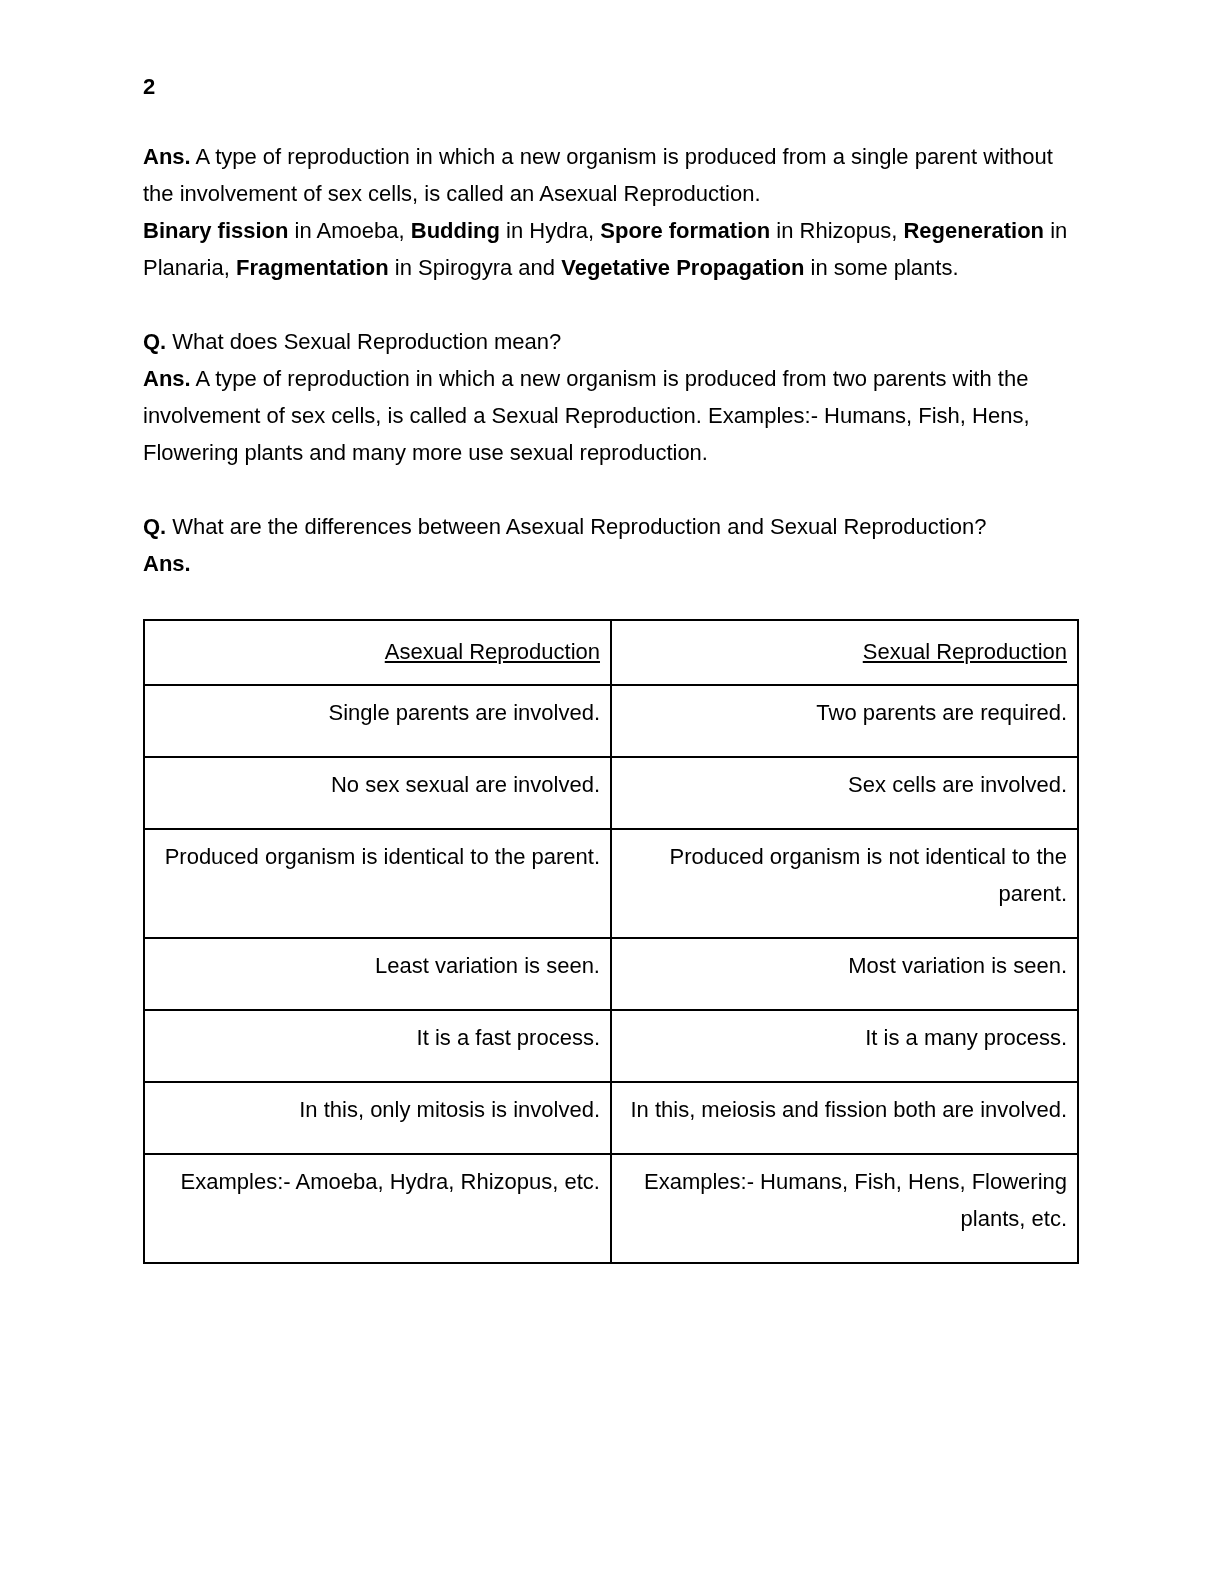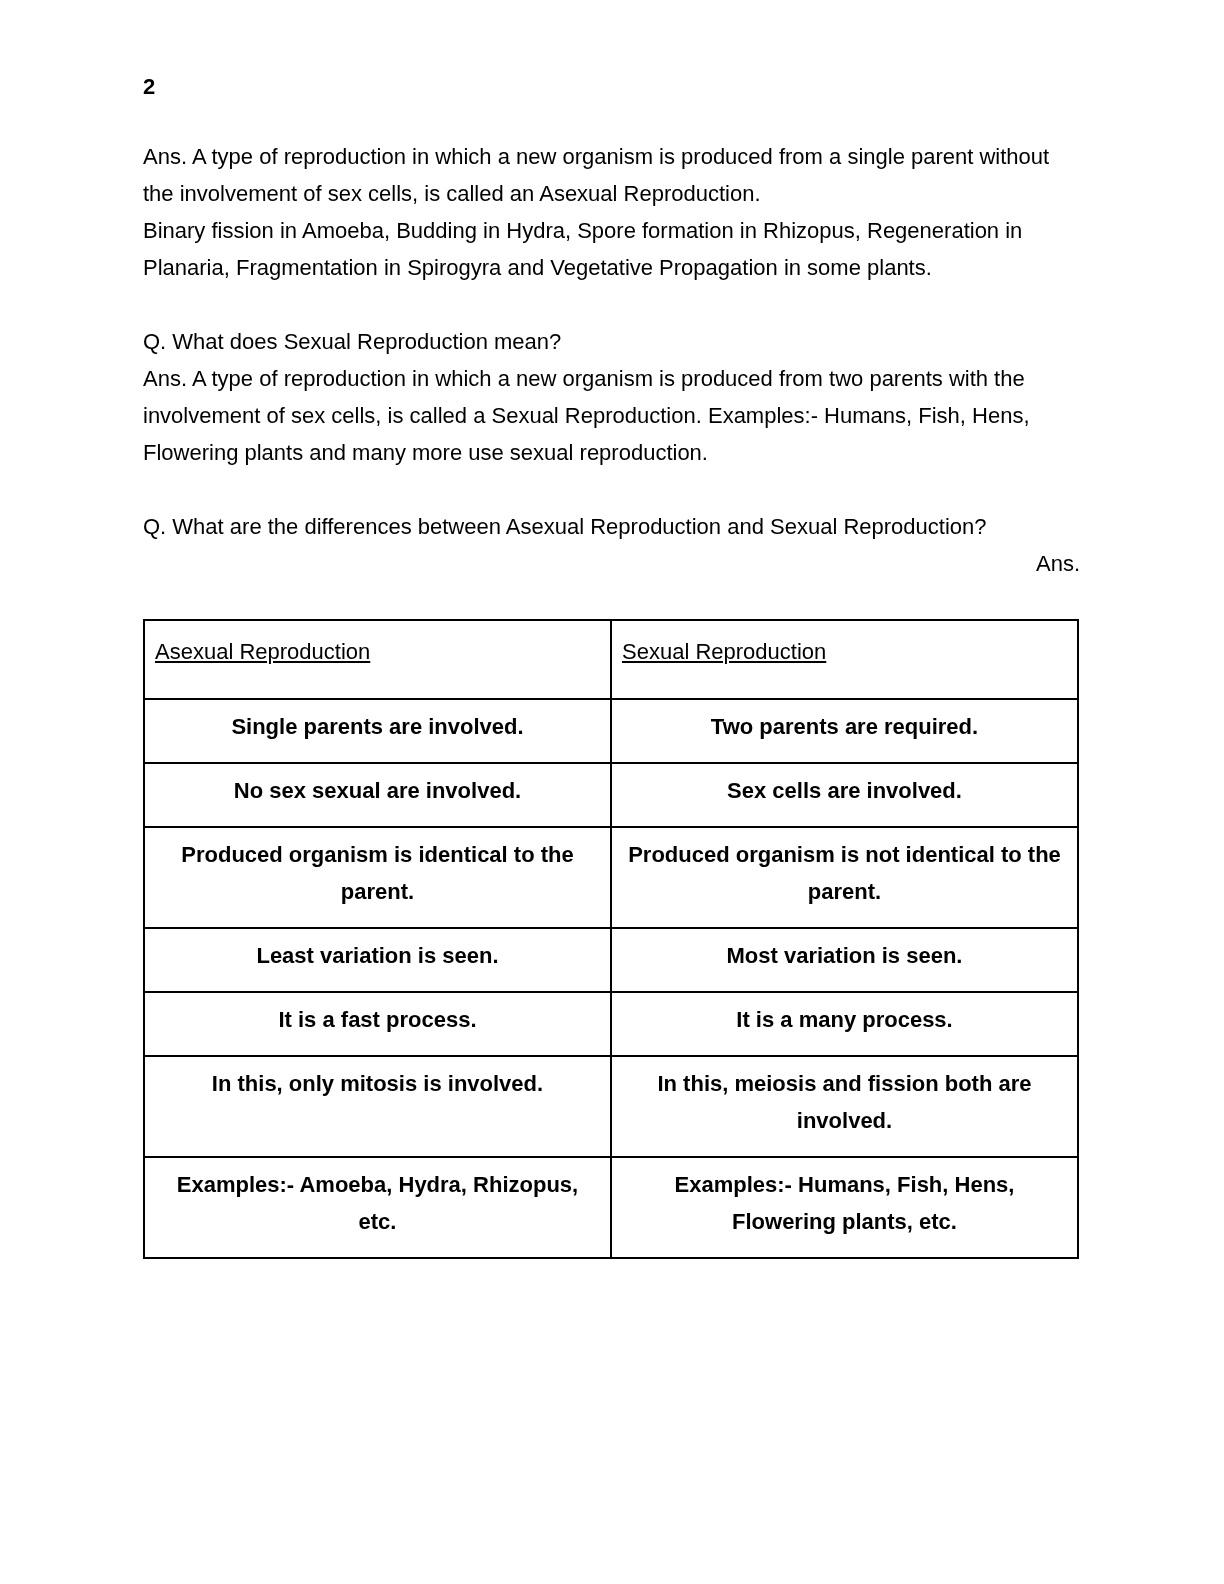--- a/index.html
+++ b/index.html
@@ -27,47 +27,46 @@
   .content {
     position: absolute;
     top: 138px;
     left: 143px;
     width: 937px;
   }
   .content p {
     margin: 0;
     padding: 0;
   }
-  .bold { font-weight: normal; text-align: right; }
+  .bold { font-weight: bold; }
   .indent { text-indent: 72px; }
   .blank-line { height: 37px; }
   table.cmp {
     border-collapse: collapse;
     table-layout: fixed;
     width: 936px;
     margin-top: 0;
   }
   table.cmp th, table.cmp td {
     border: 2px solid #000000;
     font-size: 22px;
     line-height: 37px;
     vertical-align: top;
     word-wrap: break-word;
   }
   table.cmp th {
     width: 50%;
     font-weight: normal;
     text-decoration: underline;
-    text-align: left;
-    padding: 12px 10px 28px 10px;
+    text-align: right;
+    padding: 12px 10px 14px 10px;
   }
   table.cmp td {
-    padding: 8px 10px 17px 10px;
-    text-align: center;
-    font-weight: bold;
+    padding: 8px 10px 25px 10px;
+    text-align: right;
   }
 </style>
 </head>
 <body>
 
 <div class="page">
 
   <div class="page-number">2</div>
 
   <div class="content">

